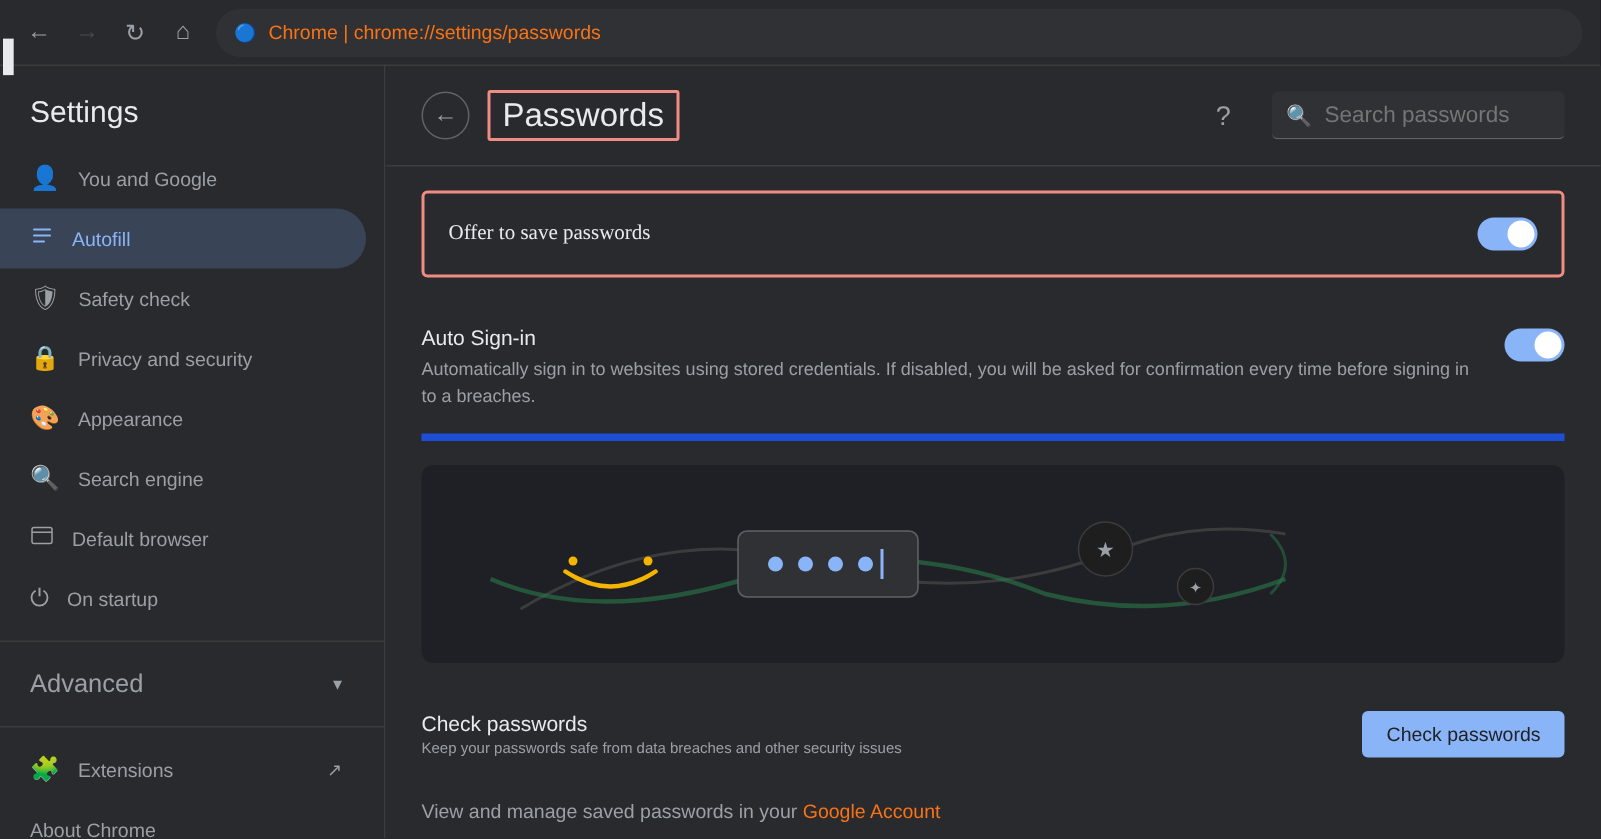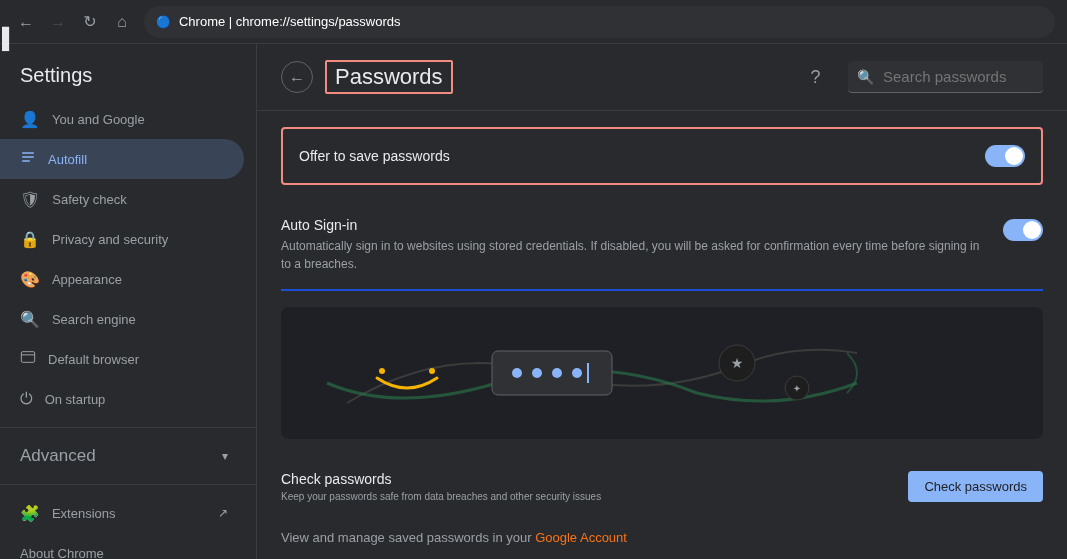--- a/index.html
+++ b/index.html
@@ -49,21 +49,21 @@
       padding: 0 12px;
       gap: 8px;
       color: #e8eaed;
       font-size: 13px;
     }
     .address-bar .site-icon {
       color: #9aa0a6;
       font-size: 12px;
     }
     .address-bar-text {
-      color: #ffffff;
+      color: #f97316;
     }
 
     
     .main-container {
       display: flex;
       height: calc(559px - 44px);
     }
 
     
     .sidebar {
@@ -199,20 +199,21 @@
     
     .toggle-row {
       display: flex;
       align-items: center;
       justify-content: space-between;
       padding: 16px;
       border: 2px solid #f28b82;
       border-radius: 4px;
       margin-bottom: 16px;
       background: #292a2d;
+      font-family: Liberation Serif, serif;
     }
     .toggle-label {
       font-size: 14px;
       color: #e8eaed;
     }
 
     
     .toggle {
       width: 40px;
       height: 22px;
@@ -232,21 +233,21 @@
       transition: left 0.2s;
     }
     .toggle.on .knob { left: 20px; }
 
     
     .setting-row {
       display: flex;
       align-items: flex-start;
       justify-content: space-between;
       padding: 16px 0;
-      border-bottom: 2px solid #1d4ed8;
+      border-bottom: 5px solid #1d4ed8;
       margin-bottom: 16px;
     }
     .setting-row-text { flex: 1; padding-right: 16px; }
     .setting-row-title { font-size: 14px; color: #e8eaed; margin-bottom: 4px; }
     .setting-row-desc { font-size: 12px; color: #9aa0a6; line-height: 1.5; }
 
     
     .illustration-box {
       background: #1e2025;
       border-radius: 8px;

